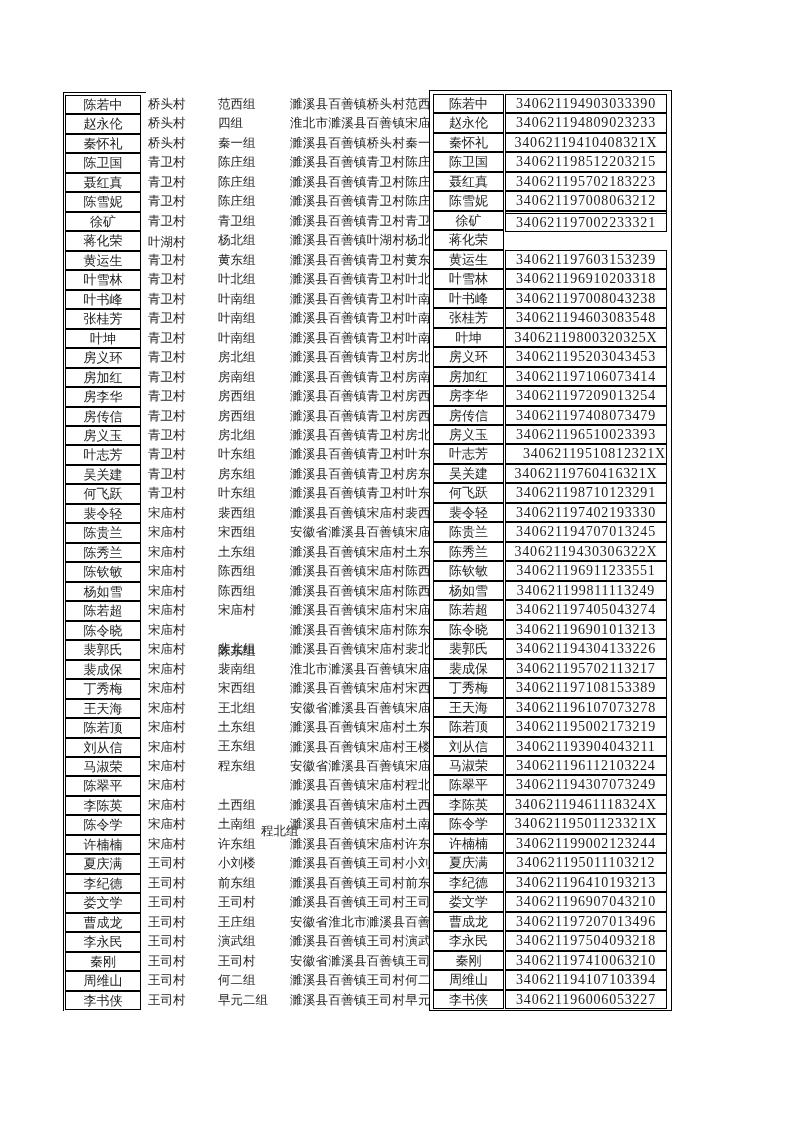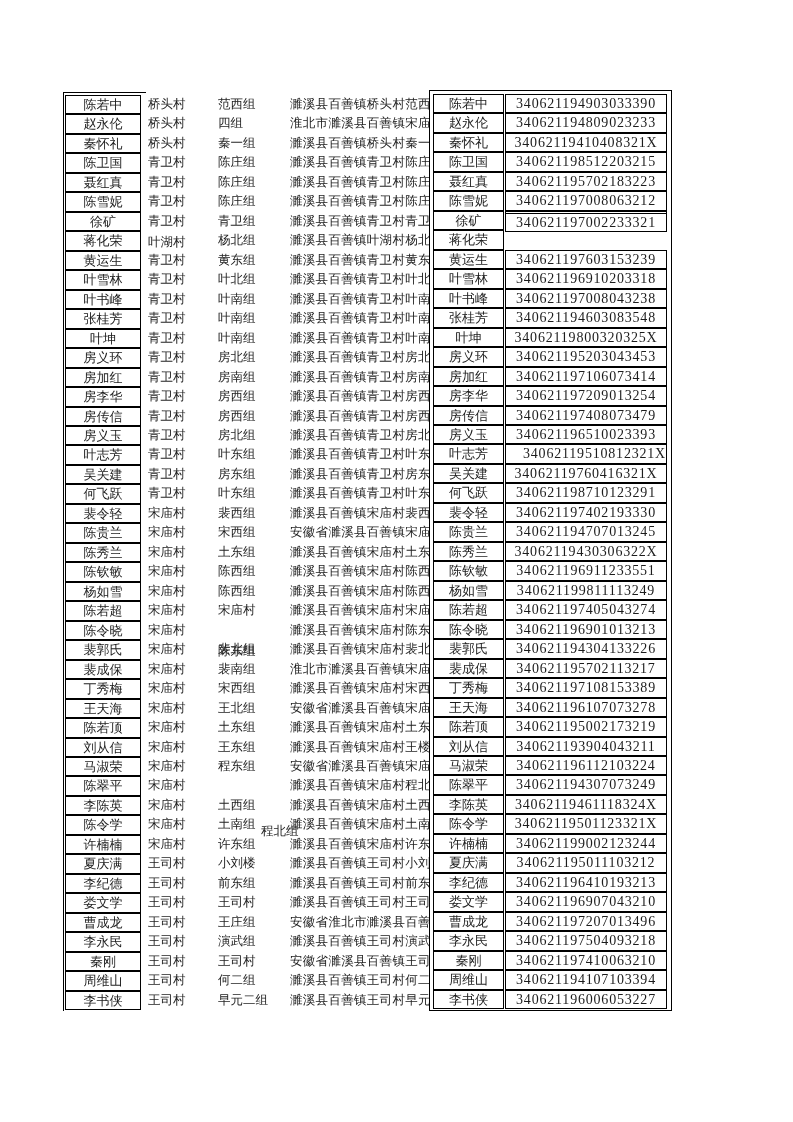--- a/index.html
+++ b/index.html
@@ -185,21 +185,21 @@
       <div class="name-box" style="top: 698.57px;">王天海</div>
       <div class="village-cell" style="top: 698.57px;">宋庙村</div>
       <div class="group-cell" style="top: 698.57px;">王北组</div>
       <div class="address-cell" style="top: 698.57px;">安徽省濉溪县百善镇宋庙村</div>
       <div class="name-box" style="top: 718.04px;">陈若顶</div>
       <div class="village-cell" style="top: 718.04px;">宋庙村</div>
       <div class="group-cell" style="top: 718.04px;">土东组</div>
       <div class="address-cell" style="top: 718.04px;">濉溪县百善镇宋庙村土东组</div>
       <div class="name-box" style="top: 737.51px;">刘从信</div>
       <div class="village-cell" style="top: 737.51px;">宋庙村</div>
-      <div class="group-cell" style="top: 737.51px;">王东组</div>
+      <div class="group-cell" style="top: 737.51px; font-family: Liberation Mono, monospace;">王东组</div>
       <div class="address-cell" style="top: 737.51px;">濉溪县百善镇宋庙村王楼组</div>
       <div class="name-box" style="top: 756.98px;">马淑荣</div>
       <div class="village-cell" style="top: 756.98px;">宋庙村</div>
       <div class="group-cell" style="top: 756.98px;">程东组</div>
       <div class="address-cell" style="top: 756.98px;">安徽省濉溪县百善镇宋庙村</div>
       <div class="name-box" style="top: 776.45px;">陈翠平</div>
       <div class="village-cell" style="top: 776.45px;">宋庙村</div>
       <div class="group-cell" style="top: 822px; margin-left: 43px;">程北组</div>
       <div class="address-cell" style="top: 776.45px;">濉溪县百善镇宋庙村程北组</div>
       <div class="name-box" style="top: 795.92px;">李陈英</div>

